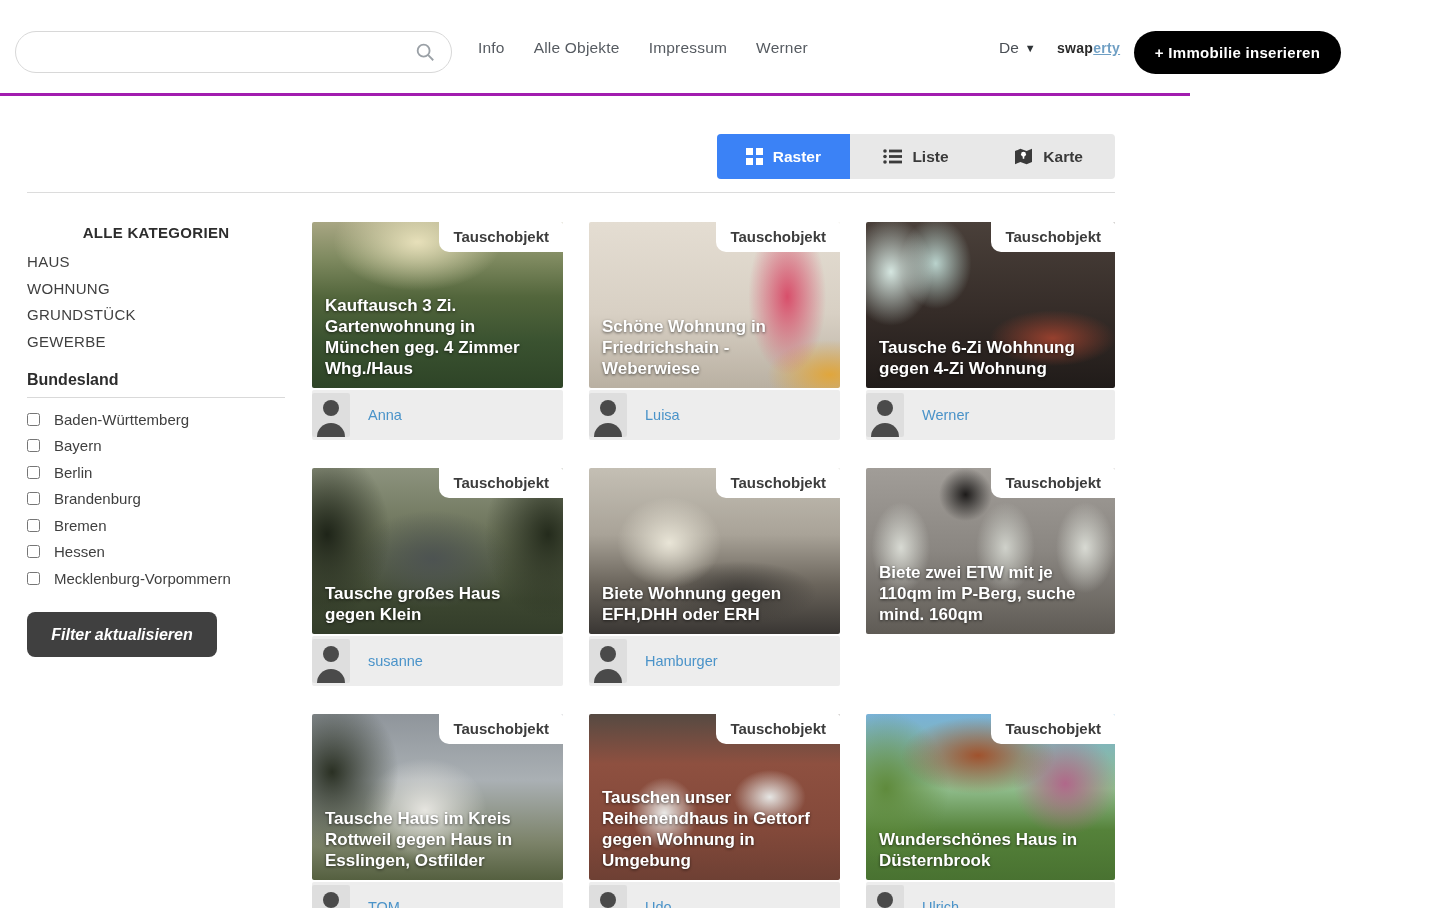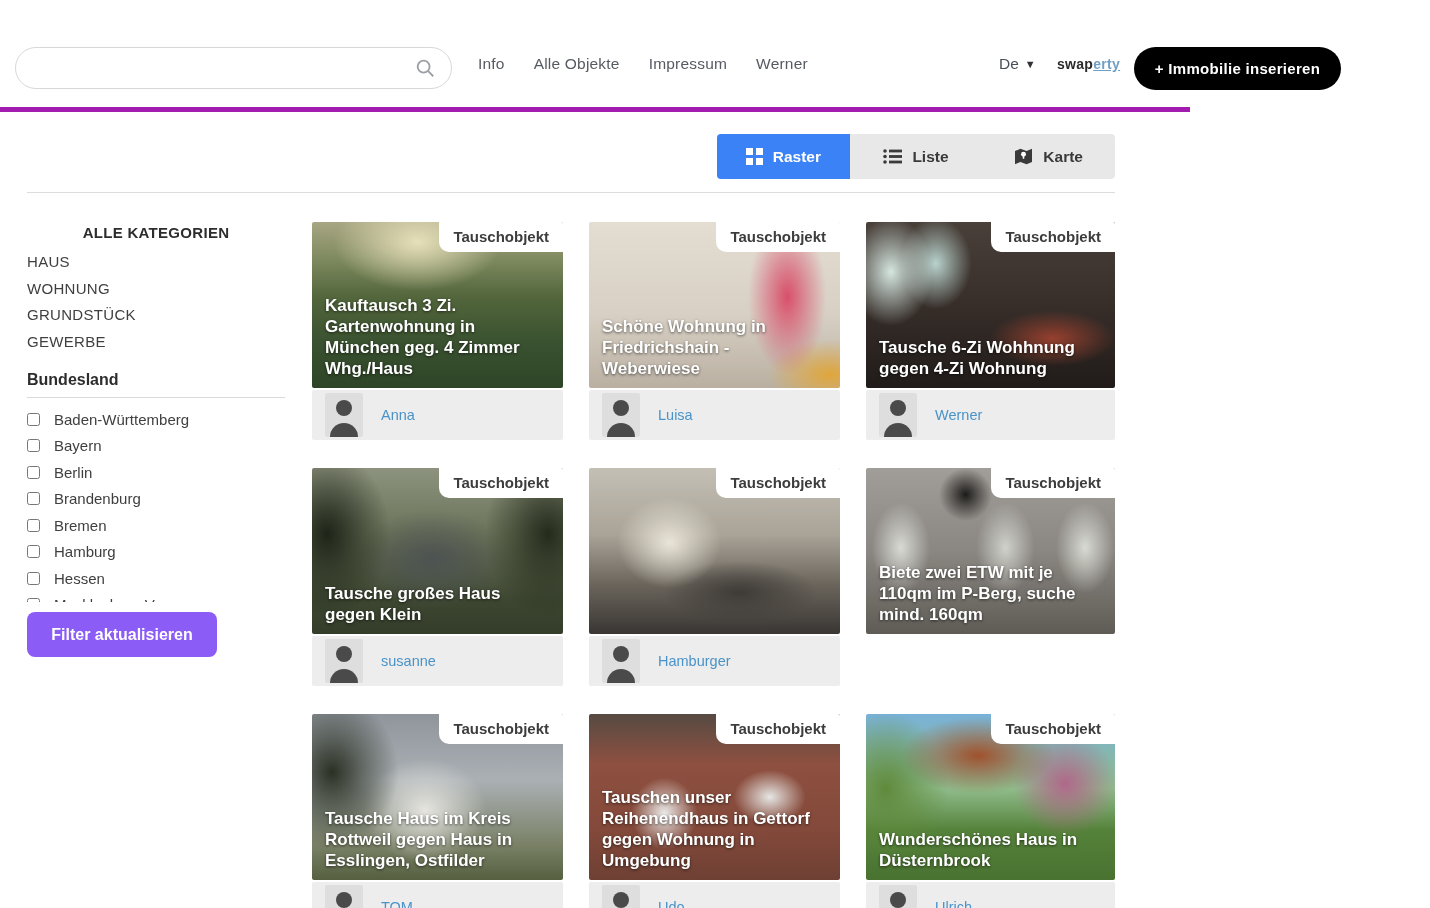--- a/index.html
+++ b/index.html
@@ -1,22 +1,22 @@
 <!DOCTYPE html>
 <html><head>
 <meta charset="utf-8">
 <style>
   * { margin:0; padding:0; box-sizing:border-box; }
   html,body { width:1430px; height:908px; overflow:hidden; background:#fff;
               font-family:"Liberation Sans", sans-serif; color:#3c3c3c; }
   #app { position:relative; width:1430px; height:908px; }
 
   
-  .header { position:absolute; top:16px; left:0; width:1190px; height:96px;
-            border-bottom:5px solid #a21caf; display:flex; align-items:center; }
+  .header { position:absolute; top:0; left:0; width:1190px; height:96px;
+            border-bottom:3px solid #a21caf; display:flex; align-items:center; }
   .search-wrap { position:absolute; left:15px; top:31px; width:437px; height:42px; }
   .search-input { width:100%; height:100%; border:1px solid #d8d8d8; border-radius:21px;
                   padding:0 48px 0 20px; font-size:15px; color:#444; outline:none;
                   font-family:"Liberation Sans", sans-serif; background:#fff; }
   .search-icon { position:absolute; right:16px; top:10px; width:22px; height:22px; }
   .nav { position:absolute; left:478px; top:0; height:96px; display:flex; align-items:center; gap:29px; }
   .nav a { text-decoration:none; color:#565b61; font-size:15.5px; letter-spacing:.2px; cursor:pointer; }
   .lang { position:absolute; left:999px; top:0; height:96px; display:flex; align-items:center; gap:6px;
           font-size:15.5px; color:#4a4f55; cursor:pointer; }
   .lang .caret { font-size:11px; color:#2f3337; }
@@ -40,36 +40,36 @@
 
   
   .sidebar { position:absolute; left:27px; top:224px; width:258px; }
   .cat-title { font-size:15px; font-weight:bold; color:#2d2d2d; letter-spacing:.3px; margin-bottom:8px;text-align:center; }
   .cat-item { font-size:15px; color:#3f3f3f; letter-spacing:.3px; line-height:26.5px; cursor:pointer; }
   .filter-title { font-size:16px; font-weight:bold; color:#2d2d2d; margin-top:16px; padding-bottom:8px;
                   border-bottom:1px solid #d9d9d9; }
   .state-list { margin-top:8px; height:196px; overflow:hidden; }
   .state-row { display:flex; align-items:center; gap:14px; height:26.5px; font-size:15px; color:#3f3f3f; }
   .state-row input { width:13px; height:13px; accent-color:#6f9fc4; cursor:pointer; }
-  .filter-btn { margin-top:10px; width:190px; height:45px; background:#8b5cf6; color:#fff;
+  .filter-btn { margin-top:10px; width:190px; height:45px; background:#404040; color:#fff;
                 border:none; border-radius:8px; font-size:16px; font-weight:bold; cursor:pointer;
-                font-family:"Liberation Sans", sans-serif; }
+                font-family:"Liberation Sans", sans-serif;font-style:italic; }
 
   
   .grid { position:absolute; left:312px; top:222px; width:803px;
           display:grid; grid-template-columns:251px 251px 249px; column-gap:26px; row-gap:28px; }
   .card { width:100%; }
   .card-img { position:relative; height:166px; border-radius:2px; overflow:hidden; cursor:pointer; }
   .badge { position:absolute; top:0; right:0; background:#fff; padding:6px 14px 7px;
            font-size:15px; font-weight:bold; color:#3d3d3d; border-bottom-left-radius:10px; }
   .card-title { position:absolute; left:0; right:0; bottom:0; padding:0 13px 9px;
                 color:#fff; font-size:17px; font-weight:bold; line-height:21px;
                 text-shadow:0 1px 3px rgba(0,0,0,.6); }
   .card-footer { margin-top:2px; height:50px; background:#ededed; display:flex; align-items:center;
-                 padding-left:13px; border-radius:2px; }
+                 border-radius:2px; }
   .avatar { width:38px; height:44px; background:#dedede; border-radius:2px; position:relative;
             overflow:hidden; flex:0 0 auto; }
   .avatar .head { position:absolute; left:50%; top:7px; transform:translateX(-50%);
                   width:16px; height:16px; border-radius:50%; background:#4a4a4a; }
   .avatar .shoulders { position:absolute; left:50%; bottom:-4px; transform:translateX(-50%);
                        width:28px; height:18px; border-radius:14px 14px 0 0; background:#4a4a4a; }
   .username { margin-left:18px; font-size:14.5px; color:#4a93c9; cursor:pointer; }
 
   
   .img-0 { background: radial-gradient(ellipse 120px 70px at 42% 12%, #e7e0ba 0%, rgba(231,224,186,0) 70%),
@@ -190,24 +190,20 @@
       <label class="state-row">
         <input type="checkbox" style="">
         <span>Brandenburg</span>
         </label>
       <label class="state-row">
         <input type="checkbox" style="">
         <span>Bremen</span>
         </label>
       <label class="state-row">
         <input type="checkbox" style="">
-        <span>Hamburg</span>
-        </label>
-      <label class="state-row">
-        <input type="checkbox" style="">
         <span>Hessen</span>
         </label>
       <label class="state-row">
         <input type="checkbox" style="">
         <span>Mecklenburg-Vorpommern</span>
         </label>
     </div>
     <button class="filter-btn">Filter aktualisieren</button>
   </aside>
 
@@ -265,20 +261,21 @@
             <span class="head"></span>
             <span class="shoulders"></span>
           </span>
         <span class="username">susanne</span>
       </div>
     </div>
 
     <div class="card">
       <div class="card-img img-4">
         <span class="badge">Tauschobjekt</span>
+        <div class="card-title">Biete Wohnung gegen EFH,DHH oder ERH</div>
       </div>
       <div class="card-footer">
         <span class="avatar">
             <span class="head"></span>
             <span class="shoulders"></span>
           </span>
         <span class="username">Hamburger</span>
       </div>
     </div>
 

